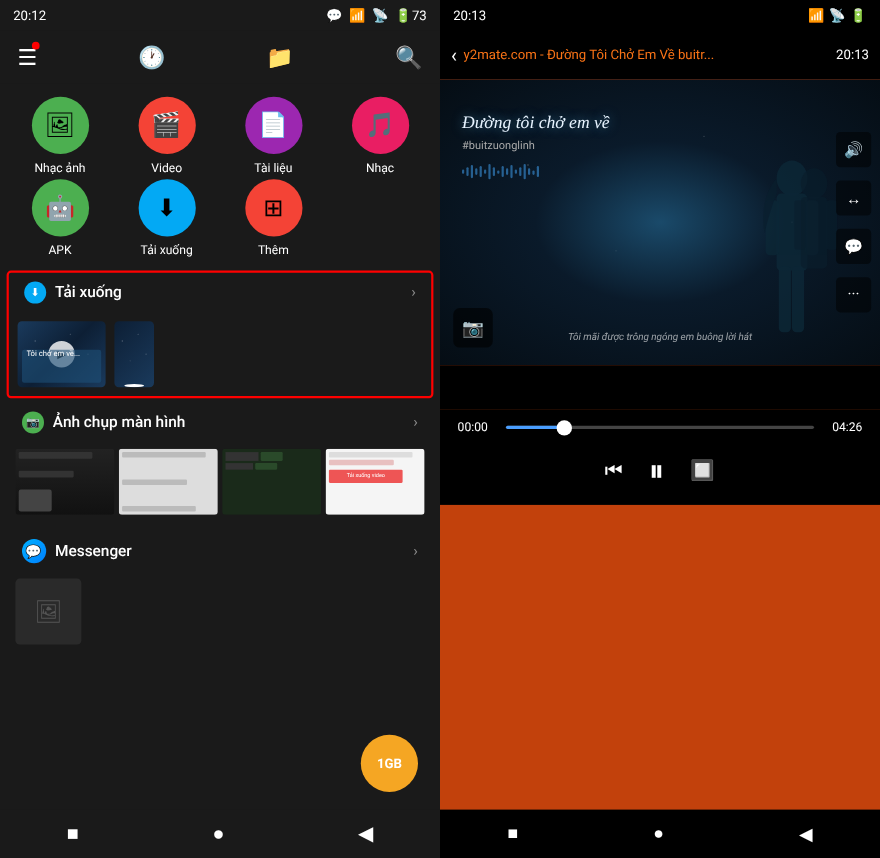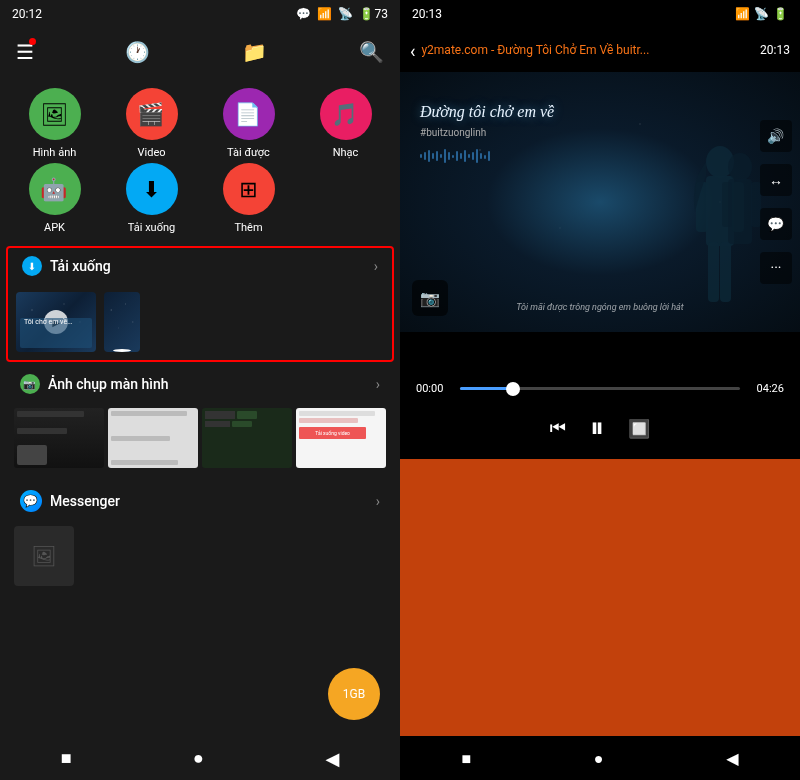--- a/index.html
+++ b/index.html
@@ -265,21 +265,21 @@
       right: 20px;
       width: 52px;
       height: 52px;
       background: #f5a623;
       border-radius: 50%;
       display: flex;
       align-items: center;
       justify-content: center;
       color: #fff;
       font-size: 12px;
-      font-weight: normal;
+      font-weight: bold;
       cursor: pointer;
     }
 
     
     .right-panel {
       width: 400px;
       height: 780px;
       background: #000;
       display: flex;
       flex-direction: column;
@@ -547,29 +547,29 @@
     <div class="top-nav">
       <span class="nav-icon notification-dot">☰</span>
       <span class="nav-icon">🕐</span>
       <span class="nav-icon">📁</span>
       <span class="nav-icon">🔍</span>
     </div>
 
     <div class="app-grid">
       <div class="app-item">
         <div class="app-icon-circle" style="background:#4CAF50;">🖼</div>
-        <span class="app-label">Hình ảnh</span>
+        <span class="app-label">Nhạc ảnh</span>
       </div>
       <div class="app-item">
         <div class="app-icon-circle" style="background:#F44336;">🎬</div>
         <span class="app-label">Video</span>
       </div>
       <div class="app-item">
         <div class="app-icon-circle" style="background:#9C27B0;">📄</div>
-        <span class="app-label">Tài được</span>
+        <span class="app-label">Tài liệu</span>
       </div>
       <div class="app-item">
         <div class="app-icon-circle" style="background:#E91E63;">🎵</div>
         <span class="app-label">Nhạc</span>
       </div>
       <div class="app-item">
         <div class="app-icon-circle" style="background:#4CAF50;">🤖</div>
         <span class="app-label">APK</span>
       </div>
       <div class="app-item">

